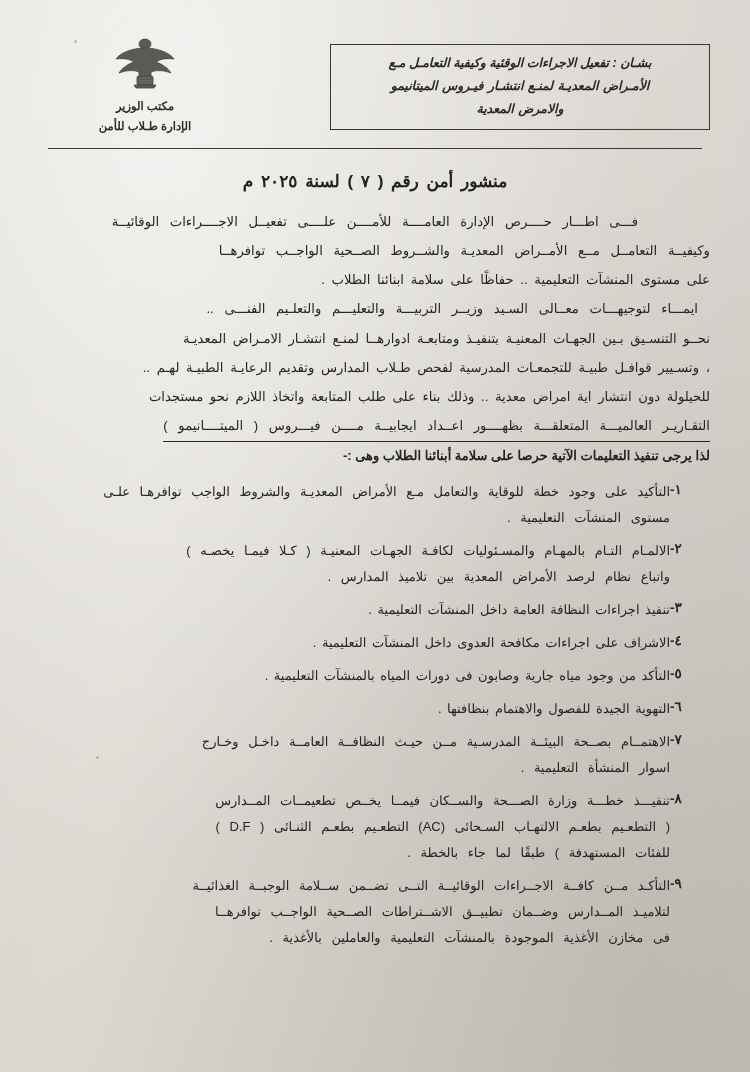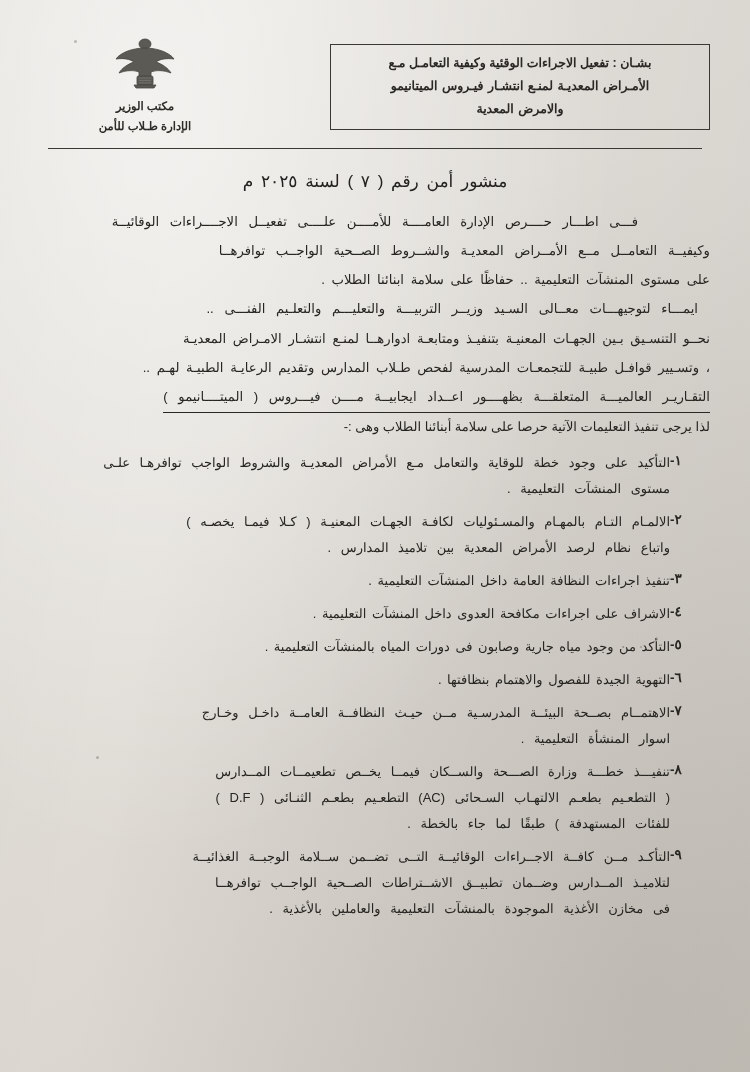--- a/index.html
+++ b/index.html
@@ -54,20 +54,21 @@
     padding: 7px 10px 8px 10px;
     width: 380px;
     box-sizing: border-box;
     text-align: center;
     line-height: 1.85;
     font-size: 12.5px;
     font-weight: bold;
     letter-spacing: 0px;
     color: #2a2824;
     margin-top: 18px;
+    font-style: italic;
   }
   .subject-box div { white-space: nowrap; }
   .subject-line-2, .subject-line-3 { word-spacing: 1px; }
 
   .emblem-block {
     width: 210px;
     text-align: center;
     padding-top: 6px;
   }
   .emblem {
@@ -88,21 +89,21 @@
   .hr-main {
     border: 0;
     border-top: 1.7px solid #3a3832;
     margin: 12px 8px 0 8px;
   }
 
   
   .doc-title {
     text-align: center;
     font-size: 17px;
-    font-weight: normal;
+    font-weight: bold;
     color: #232220;
     margin: 22px 0 16px 0;
     letter-spacing: 0.3px;
     word-spacing: 3px;
   }
 
   
   .para {
     font-size: 13.2px;
     line-height: 2.05;
@@ -115,21 +116,21 @@
   }
   .para.spread { word-spacing: 7px; }
   .para.center-last { text-align-last: center; }
   .para.indent { padding-right: 12px; }
   .underlined {
     border-bottom: 1.4px solid #2a2824;
     padding-bottom: 8px;
   }
   .note-line {
     font-size: 13px;
-    font-weight: normal;
+    font-weight: bold;
     margin: 4px 0 10px 0;
     line-height: 2;
   }
 
   
   ol.items {
     list-style: none;
     margin: 4px 0 0 0;
     padding: 0;
   }
@@ -213,20 +214,21 @@
     <hr class="hr-main">
 
     <div class="doc-title">منشور أمن رقم ( ٧ ) لسنة ٢٠٢٥ م</div>
 
     <p class="para spread center-last">فـــى اطـــار حــــرص الإدارة العامــــة للأمــــن علــــى تفعيــل الاجــــراءات الوقائيــة</p>
     <p class="para spread">وكيفيــة التعامــل مــع الأمــراض المعديـة والشــروط الصــحية الواجــب توافرهــا</p>
     <p class="para">على مستوى المنشآت التعليمية .. حفاظًا على سلامة ابنائنا الطلاب .</p>
     <p class="para spread indent">ايمـــاء لتوجيهـــات معــالى السـيد وزيــر التربيـــة والتعليـــم والتعلـيم الفنـــى ..</p>
     <p class="para">نحــو التنسـيق بـين الجهـات المعنيـة بتنفيـذ ومتابعـة ادوارهــا لمنـع انتشـار الامـراض المعديـة</p>
     <p class="para">، وتسـيير قوافـل طبيـة للتجمعـات المدرسية لفحص طـلاب المدارس وتقديم الرعايـة الطبيـة لهـم ..</p>
+    <p class="para">للحيلولة دون انتشار اية امراض معدية .. وذلك بناء على طلب المتابعة واتخاذ اللازم نحو مستجدات</p>
     <p class="para spread">
       <span class="underlined">التقـاريـر العالميـــة المتعلقـــة بظهــــور  اعــداد ايجابيــة مــــن فيـــروس ( الميتــــانيمو )</span>
     </p>
 
     <p class="note-line">لذا يرجى تنفيذ التعليمات الآتية حرصا على سلامة أبنائنا الطلاب وهى :-</p>
 
     <ol class="items">
 
       <li>
         <div class="num">١-</div>

